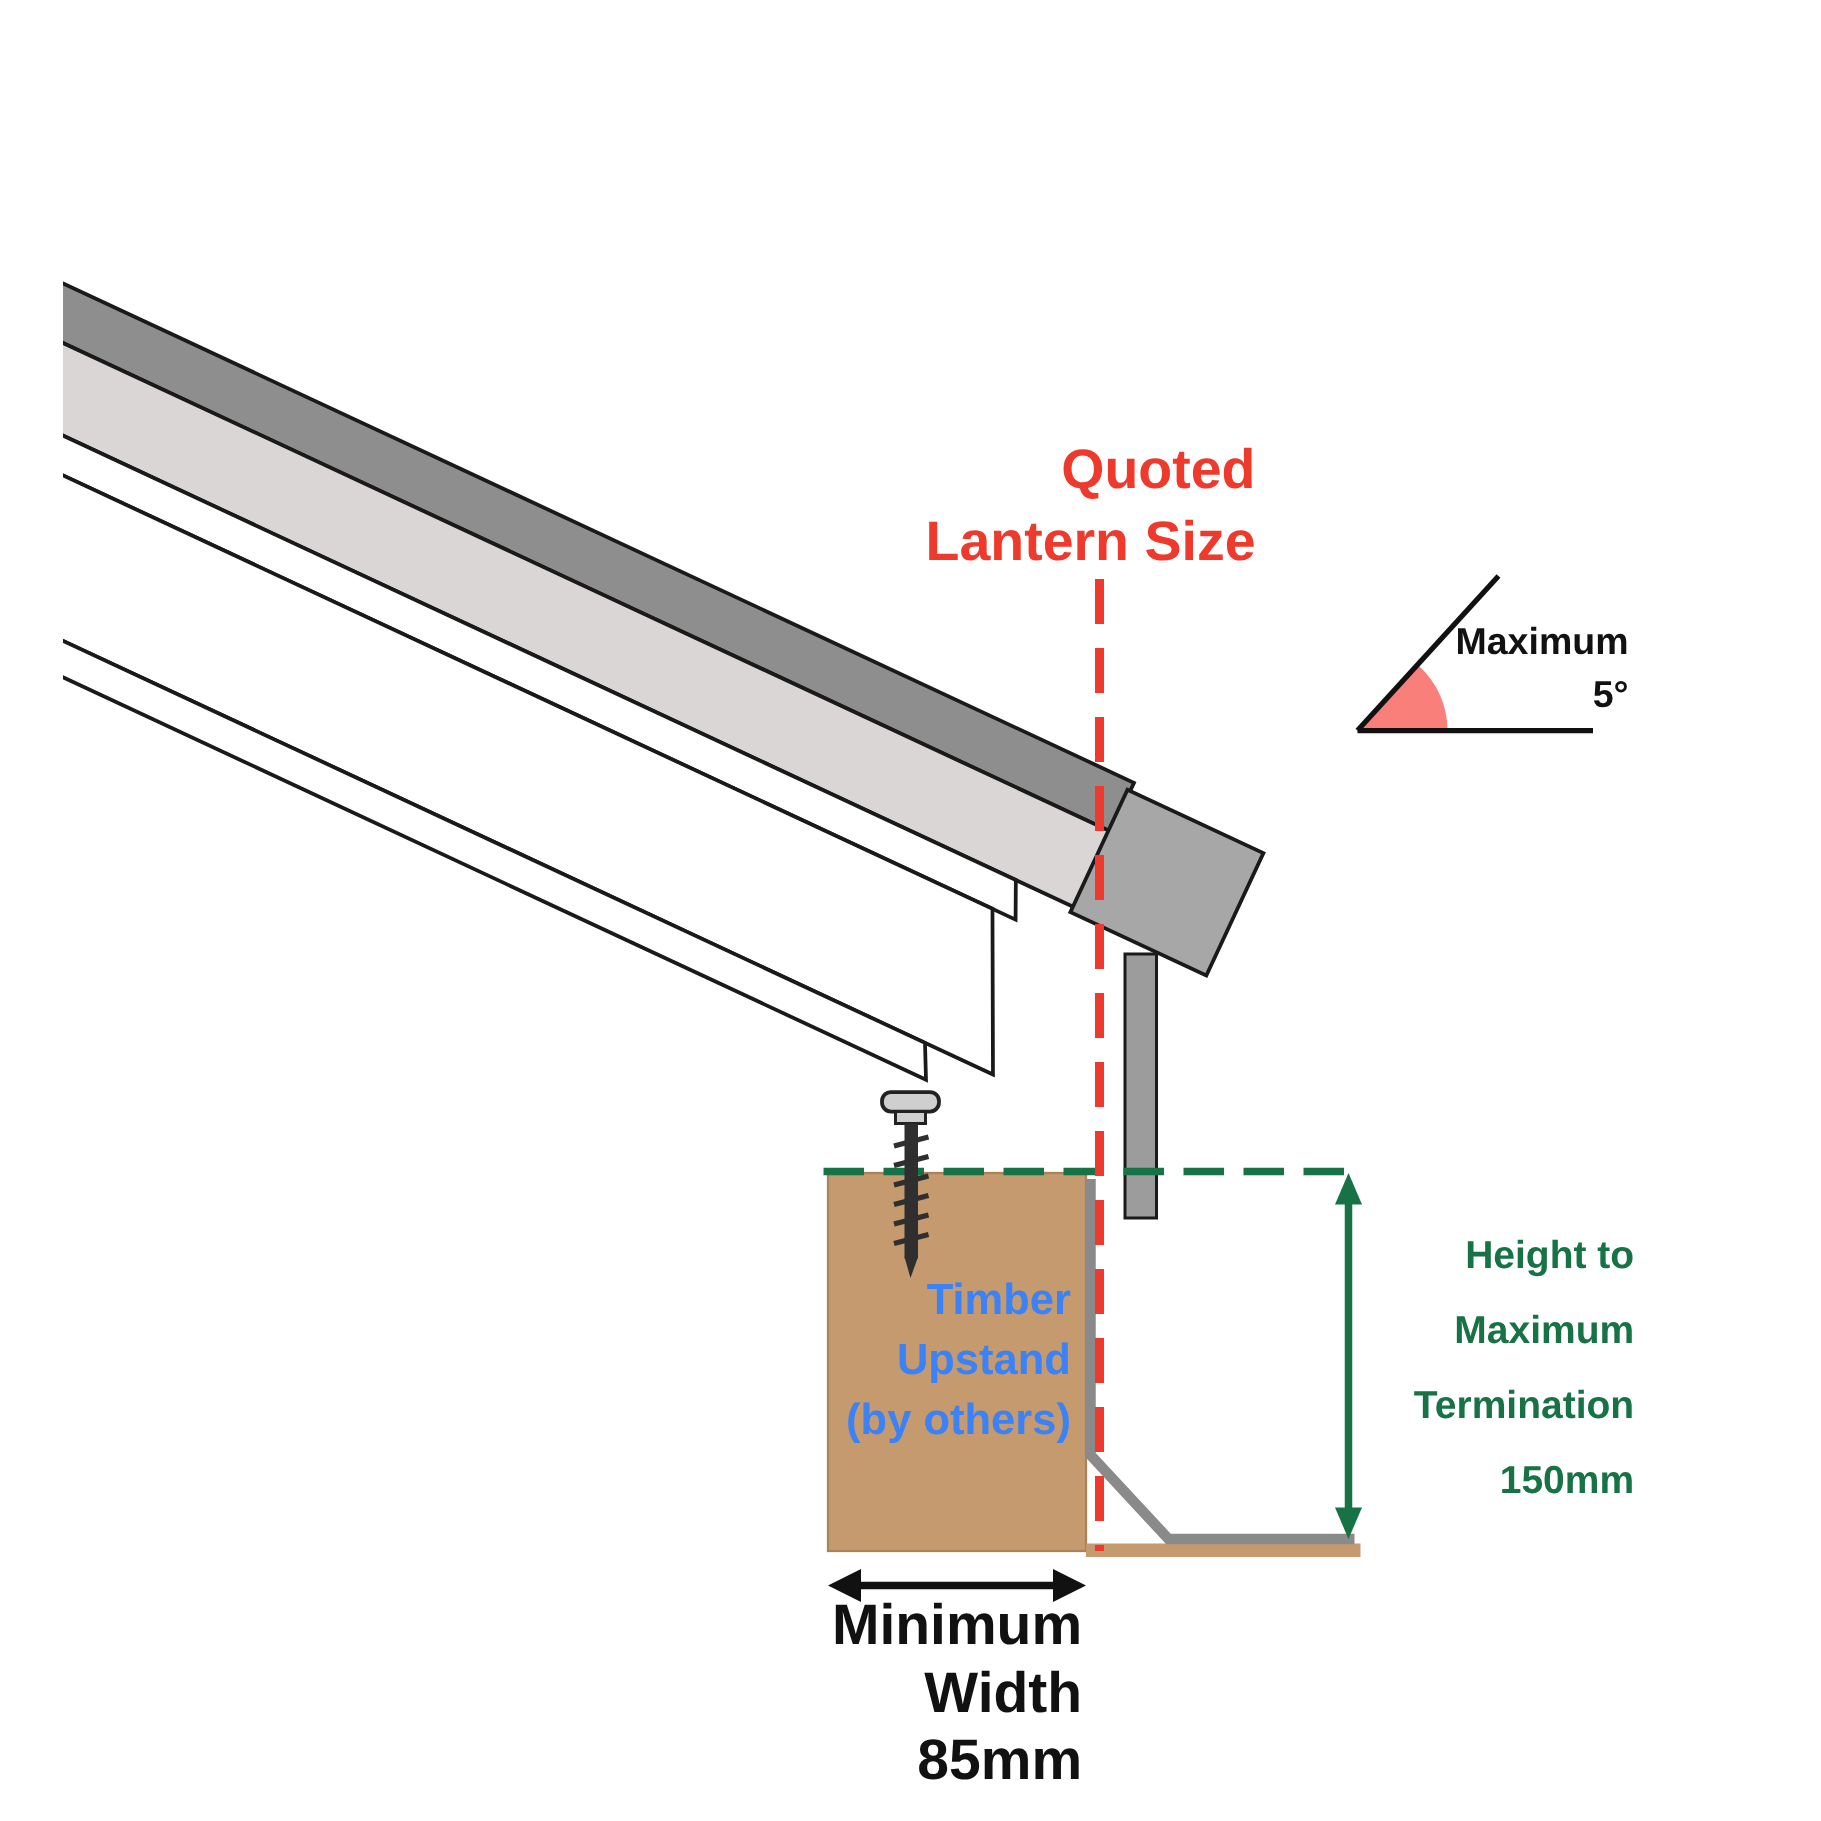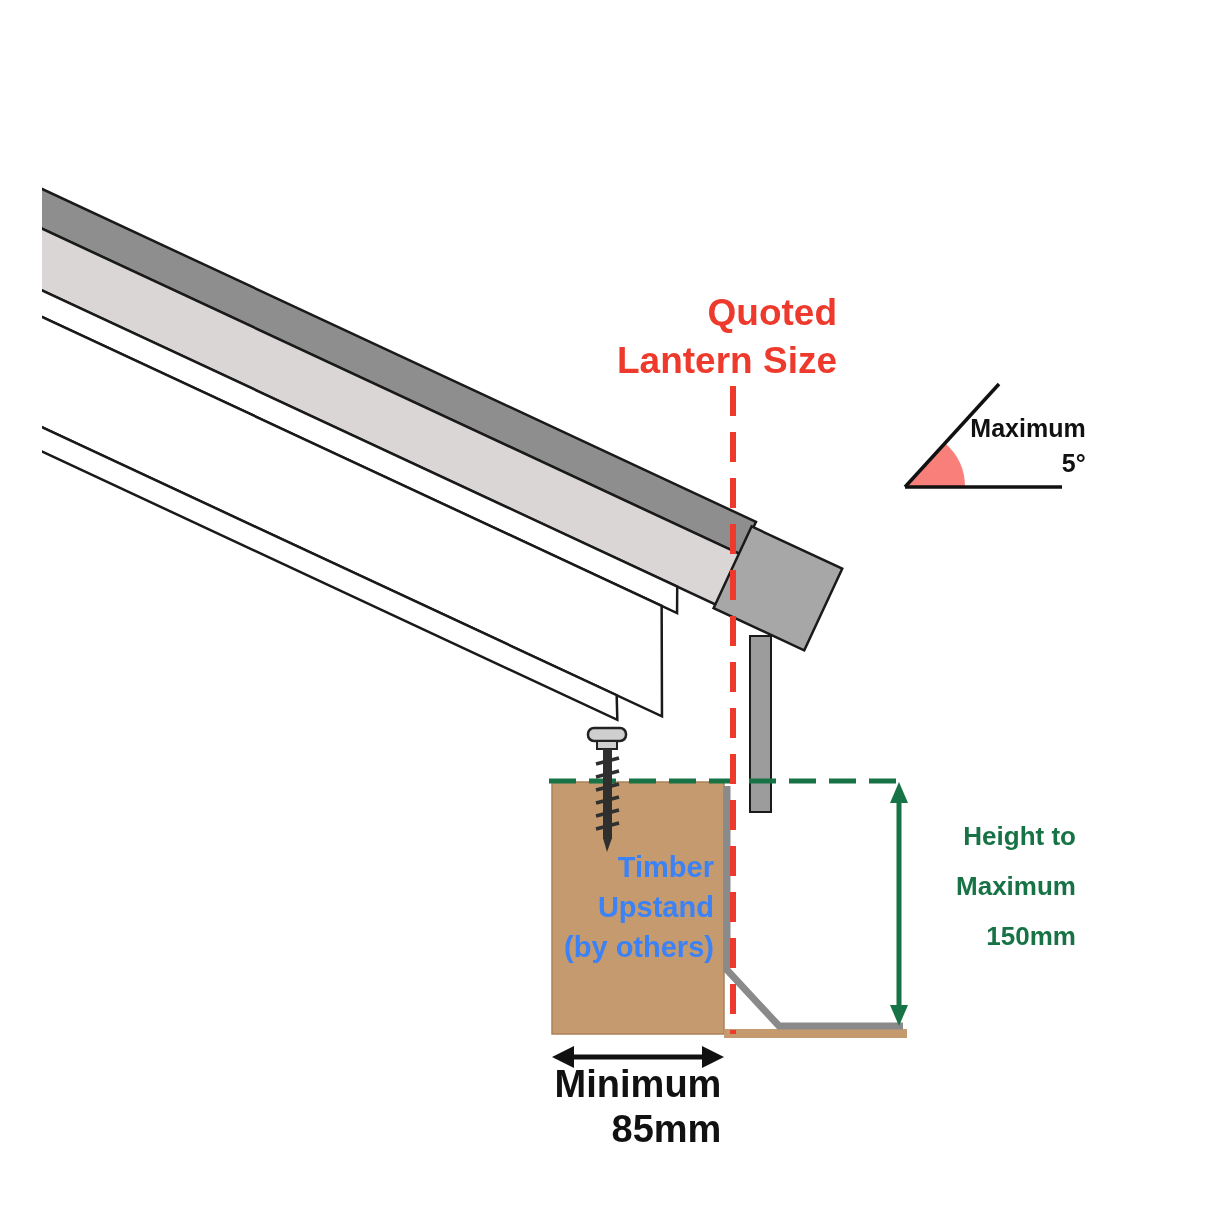--- a/index.html
+++ b/index.html
@@ -90,19 +90,21 @@
 
 <div class="lbl lbl-timber" style="left:639px;top:847px">
   <div>Timber</div>
   <div>Upstand</div>
   <div>(by others)</div>
 </div>
 
 <div class="lbl lbl-green" style="left:1016px;top:811px">
   <div>Height to</div>
   <div>Maximum</div>
+  <div>Termination</div>
   <div>150mm</div>
 </div>
 
 <div class="lbl lbl-width" style="left:638px;top:1062px">
   <div>Minimum</div>
+  <div>Width</div>
   <div>85mm</div>
 </div>
 
 </body></html>

